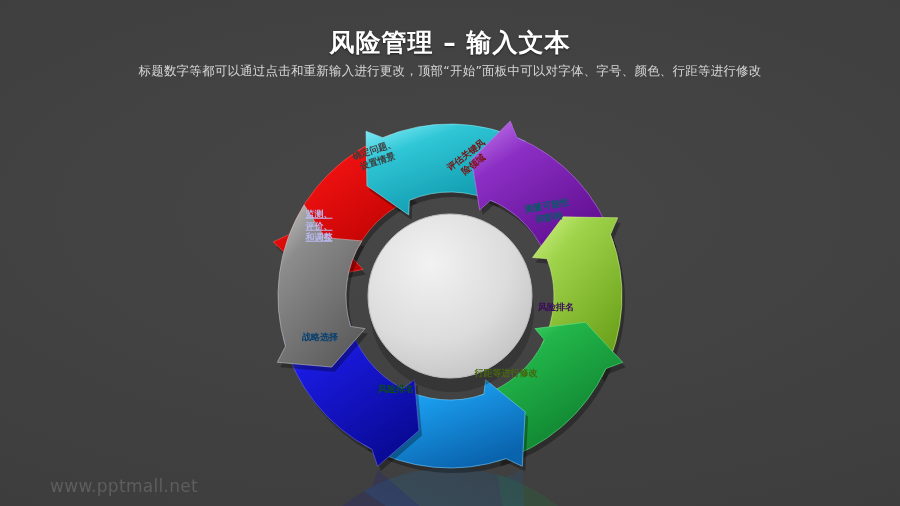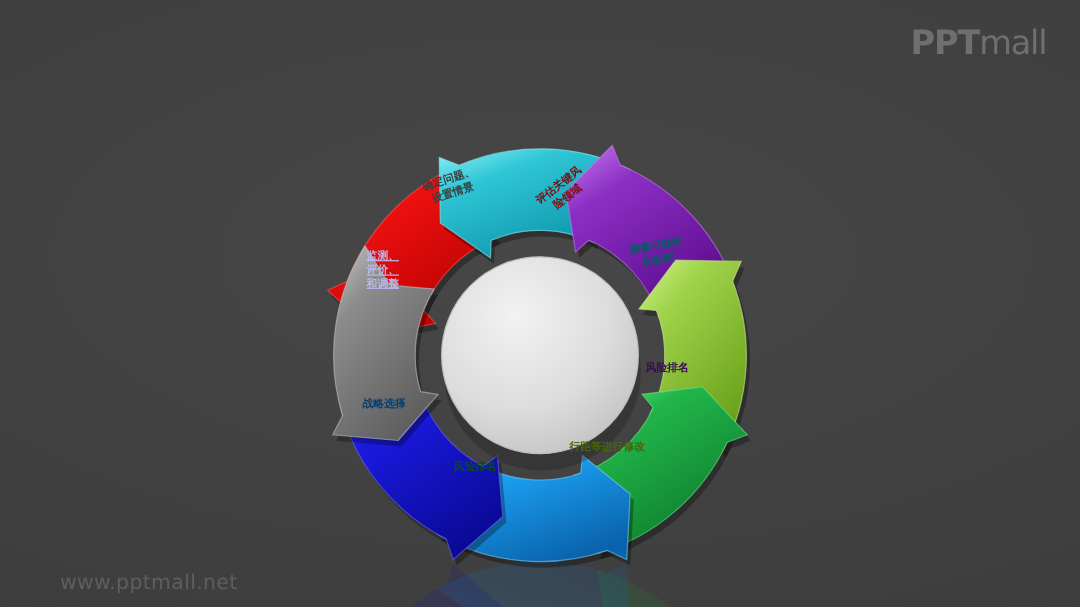--- a/index.html
+++ b/index.html
@@ -65,22 +65,23 @@
     font-size:21px;line-height:28px;font-weight:bold;color:#3c3c3c;
     letter-spacing:1px;
     text-shadow:0 1px 0 rgba(255,255,255,.6);
   }
 </style>
 </head>
 <body>
 
 <div class="slide">
 
+  <div class="title">风险管理 – 输入文本</div>
+  <div class="subtitle">标题数字等都可以通过点击和重新输入进行更改，顶部“开始”面板中可以对字体、字号、颜色、行距等进行修改</div>
 
-  <div class="logo"><span>PPT</span><span class="mall">mall</span></div>
 
   <div class="watermark">www.pptmall.net</div>
 
   <div class="diagram">
 
     <svg viewBox="0 0 404 380">
       <defs id="wheel-defs">
           <radialGradient id="discGrad" cx="38%" cy="30%" r="78%">
             <stop offset="0%" stop-color="#f2f2f2"></stop>
             <stop offset="62%" stop-color="#dcdcdc"></stop>

